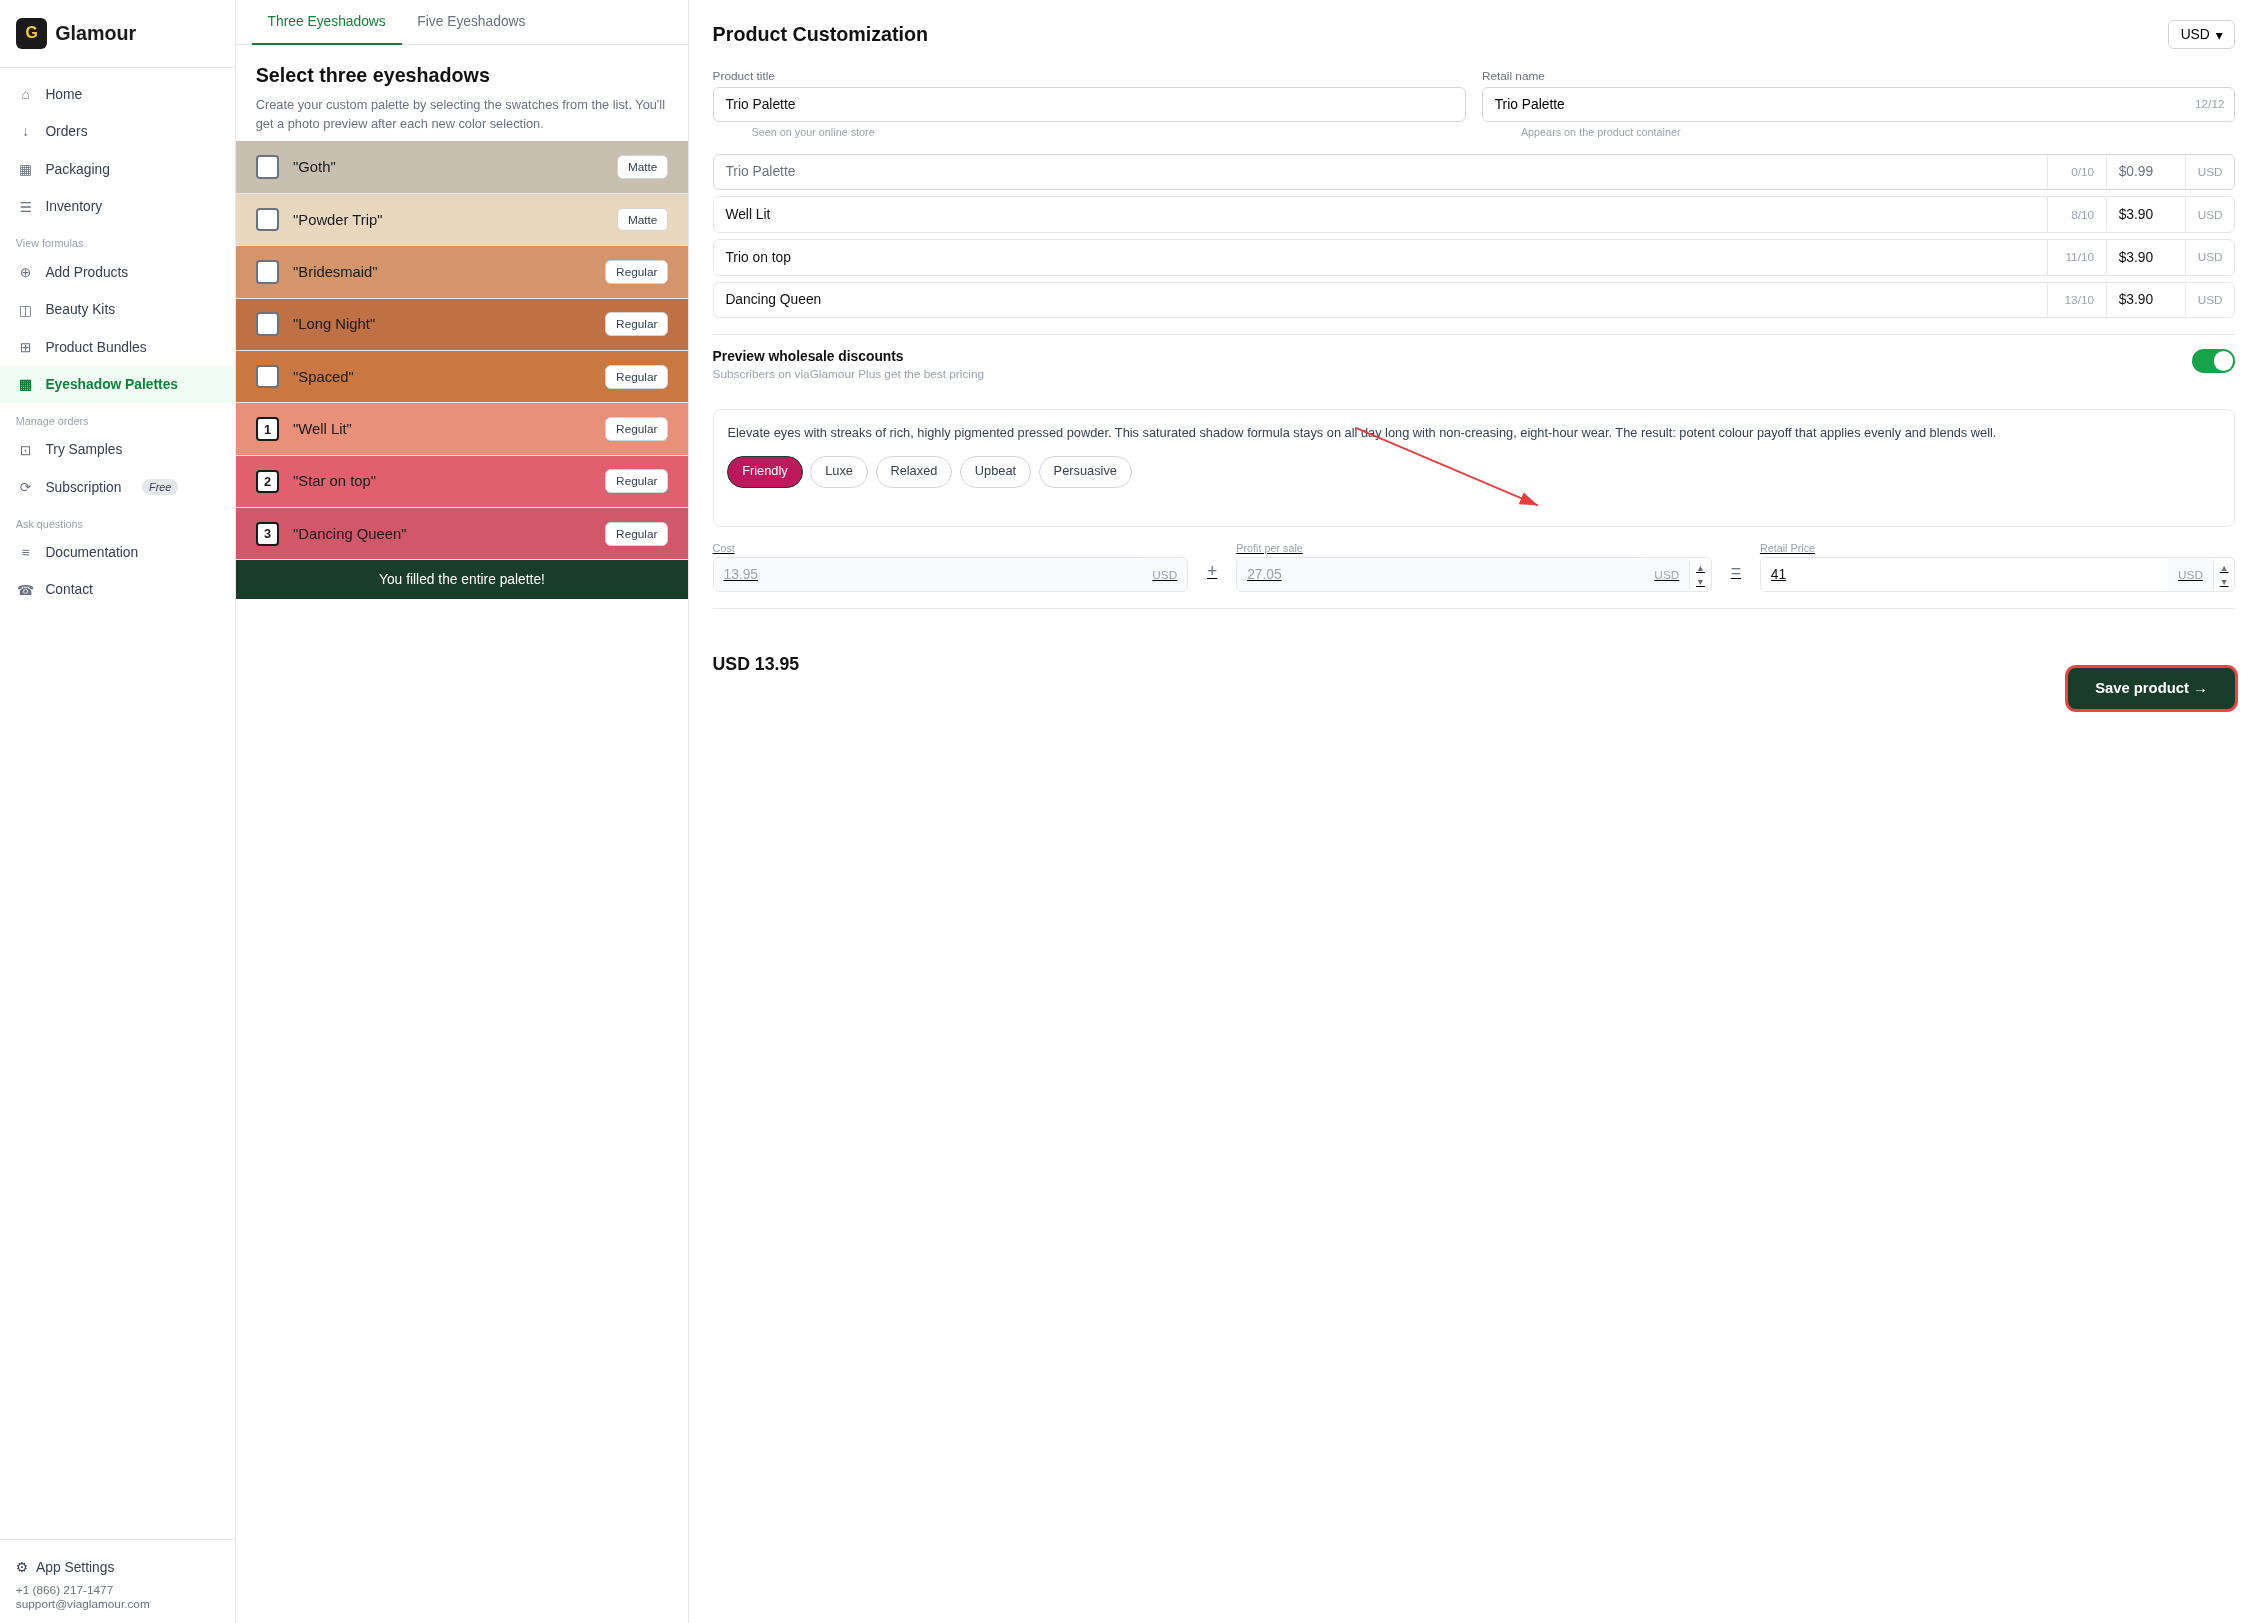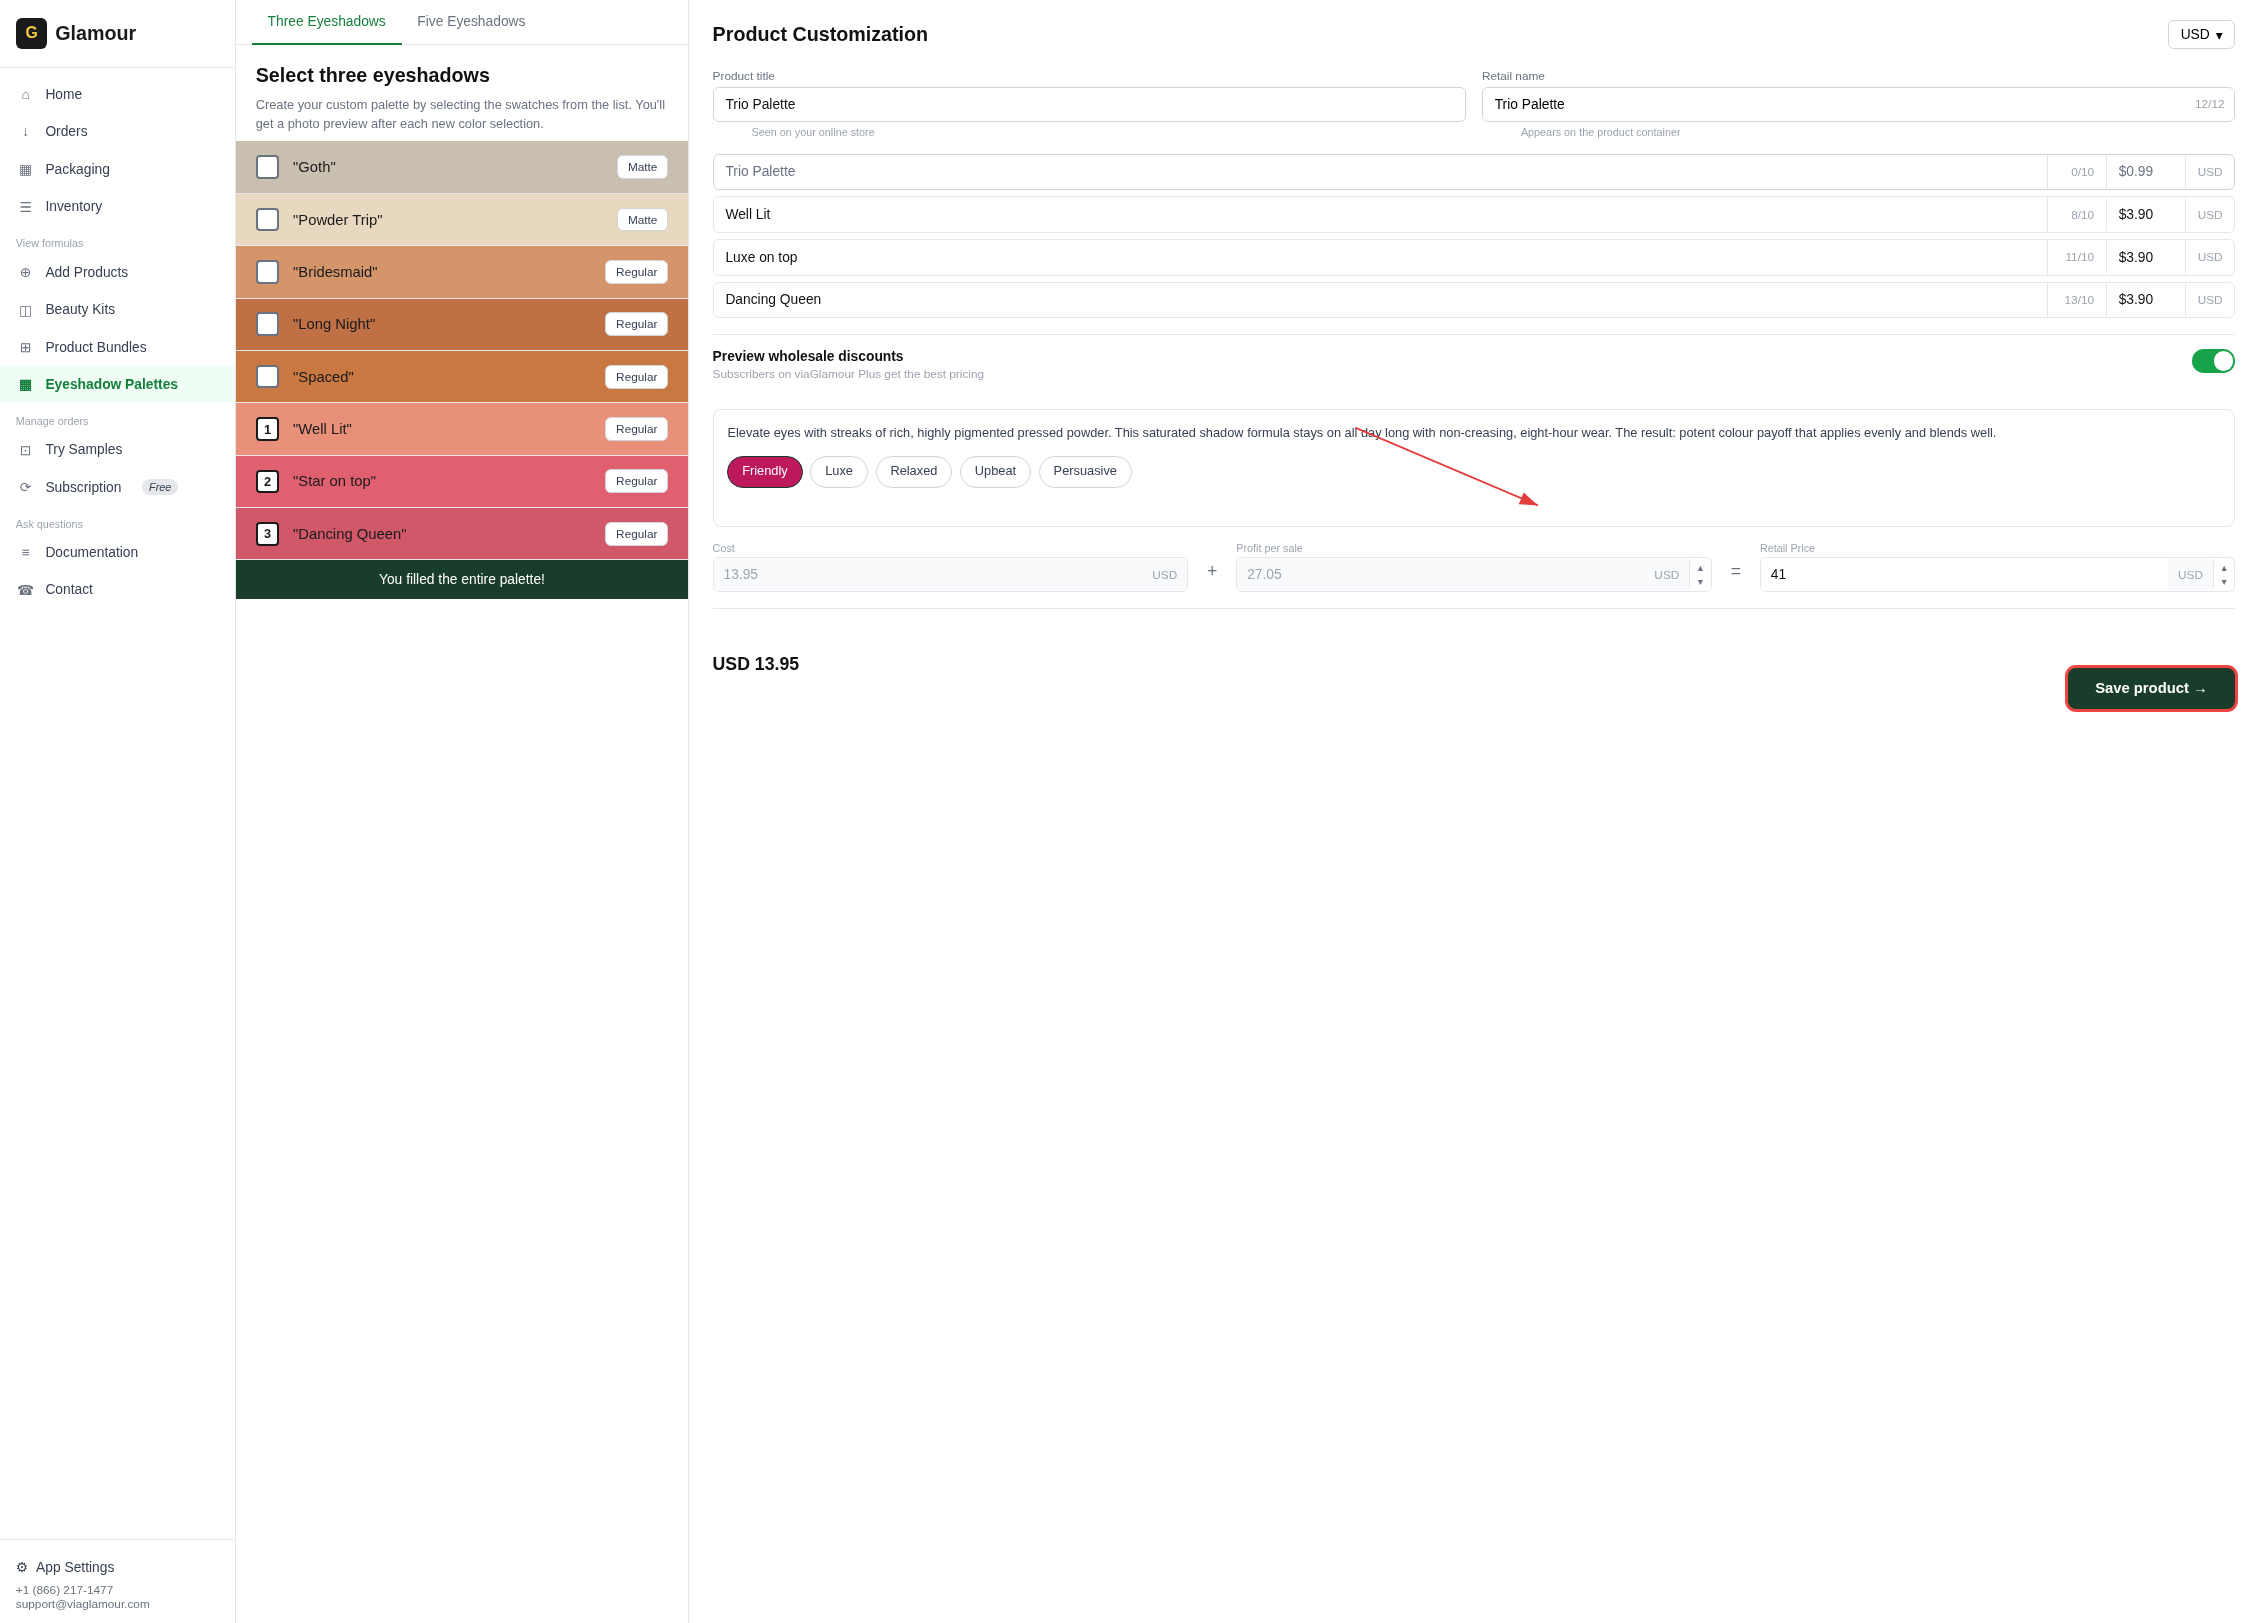--- a/index.html
+++ b/index.html
@@ -72,21 +72,21 @@
     .discount-label { font-size: 13.8px; font-weight: 600; color: #111; margin-bottom: 3px; }
     .discount-hint { font-size: 11.8px; color: #9ca3af; }
     .toggle { width: 43px; height: 23.6px; border-radius: 11.8px; background: #16a34a; position: relative; cursor: pointer; flex-shrink: 0; }
     .toggle::after { content: ''; position: absolute; width: 19.7px; height: 19.7px; background: #fff; border-radius: 50%; top: 2px; right: 2px; transition: 0.2s; }
 
     .description-box { border: 1px solid #e5e7eb; border-radius: 7.9px; padding: 13.8px; margin-bottom: 15.8px; min-height: 118px; font-size: 12.8px; color: #374151; line-height: 1.6; position: relative; }
     .tone-tags { display: flex; gap: 7.9px; margin-top: 11.8px; flex-wrap: wrap; }
     .tone-tag { border: 1px solid #d1d5db; border-radius: 19.7px; padding: 4.9px 13.8px; font-size: 12.8px; cursor: pointer; color: #374151; }
     .tone-tag.active { background: #be185d; color: #fff; border-color: #1a3d2b; }
 
-    .cost-row { display: flex; align-items: center; gap: 15px; margin-bottom: 15.8px; }
+    .cost-row { display: flex; align-items: center; gap: 15px; margin-bottom: 15.8px; text-decoration: underline; }
     .cost-input-group { flex: 1; }
     .cost-input-label { font-size: 10.8px; color: #9ca3af; margin-bottom: 3px; }
     .cost-input-field { display: flex; align-items: center; border: 1px solid #e5e7eb; border-radius: 5.9px; overflow: hidden; }
     .cost-input-field input { flex: 1; border: none; outline: none; padding: 8.9px 9.9px; font-size: 13.8px; color: #9ca3af; background: #f9fafb; }
     .cost-input-field .unit { padding: 8.9px 9.9px; color: #9ca3af; font-size: 11.8px; background: #f9fafb; }
     .cost-input-field.retail input { color: #111; }
     .cost-op { color: #6b7280; font-size: 17.7px; font-weight: 300; padding: 0 3.9px; align-self: flex-end; padding-bottom: 9.9px; }
     .cost-eq { color: #6b7280; font-size: 17.7px; font-weight: 300; padding: 0 3.9px; align-self: flex-end; padding-bottom: 9.9px; }
     .retail-price-group { flex: 1; position: relative; }
 
@@ -274,21 +274,21 @@
       <span class="pricing-price">$0.99</span>
       <span class="pricing-currency">USD</span>
     </div>
     <div class="pricing-row">
       <span class="pricing-name filled">Well Lit</span>
       <span class="pricing-count">8/10</span>
       <span class="pricing-price filled">$3.90</span>
       <span class="pricing-currency">USD</span>
     </div>
     <div class="pricing-row">
-      <span class="pricing-name filled">Luxe on top</span>
+      <span class="pricing-name filled">Trio on top</span>
       <span class="pricing-count">11/10</span>
       <span class="pricing-price filled">$3.90</span>
       <span class="pricing-currency">USD</span>
     </div>
     <div class="pricing-row">
       <span class="pricing-name filled">Dancing Queen</span>
       <span class="pricing-count">13/10</span>
       <span class="pricing-price filled">$3.90</span>
       <span class="pricing-currency">USD</span>
     </div>

